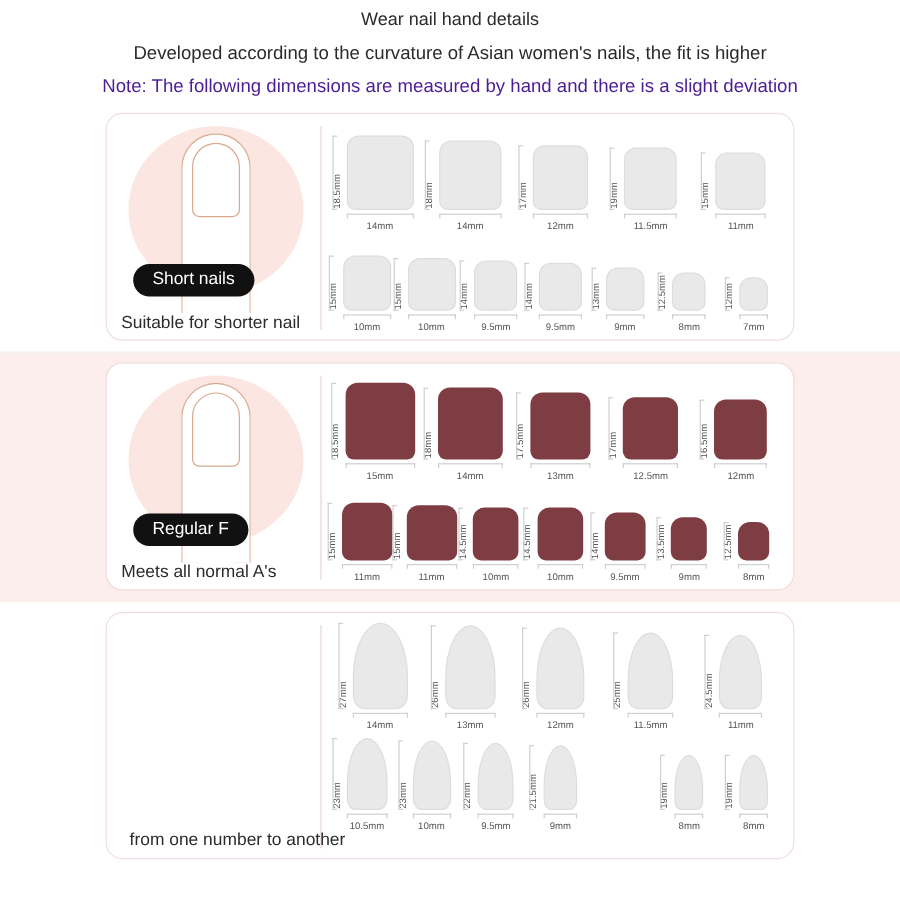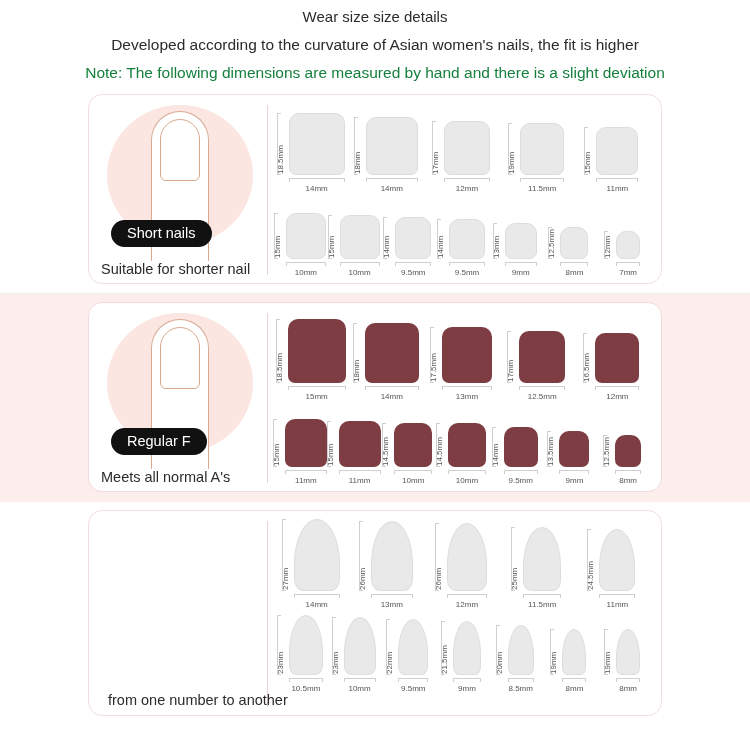--- a/index.html
+++ b/index.html
@@ -27,21 +27,21 @@
     line-height: 22px;
   }
   .header .line2 {
     font-size: 15.5px;
     color: #2b2b2b;
     line-height: 26px;
     margin-top: 4px;
   }
   .header .line3 {
     font-size: 15.5px;
-    color: #15803d;
+    color: #4c1d95;
     line-height: 26px;
     margin-top: 2px;
   }
 
   
   .section {
     position: relative;
     height: 208px;
     width: 750px;
     overflow: hidden;
@@ -224,21 +224,21 @@
     left: 0; width: 750px; height: 1px;
     background: #ececec;
   }
 </style>
 </head>
 <body>
 
 <div id="page">
 
   <div class="header">
-    <div class="line1">Wear size size details</div>
+    <div class="line1">Wear nail hand details</div>
     <div class="line2">Developed according to the curvature of Asian women's nails, the fit is higher</div>
     <div class="line3">Note: The following dimensions are measured by hand and there is a slight deviation</div>
   </div>
 
   <div class="section short">
     <div class="card">
       <div class="illus">
         <div class="blob"></div>
         <div class="finger"></div>
         <div class="nail-plate"></div>
@@ -509,27 +509,20 @@
               <div class="hlabel" style="left: 7.85714px; bottom: 19px;">22mm</div>
               <div class="hline" style="left: -0.142857px; bottom: 18px; height: 56px;"></div>
             </div>
             <div class="cell" style="left: 161.143px; width: 53.7143px; bottom: 0px; height: 82px; position: absolute;">
               <div class="nail almond grey" style="width: 28px; height: 54px; bottom: 18px;"></div>
               <div class="wbrk" style="width: 28px;"></div>
               <div class="wlabel">9mm</div>
               <div class="hlabel" style="left: 8.85714px; bottom: 19px;">21.5mm</div>
               <div class="hline" style="left: 0.857143px; bottom: 18px; height: 54px;"></div>
             </div>
-            <div class="cell" style="left: 214.857px; width: 53.7143px; bottom: 0px; height: 82px; position: absolute;">
-              <div class="nail almond grey" style="width: 26px; height: 50px; bottom: 18px;"></div>
-              <div class="wbrk" style="width: 26px;"></div>
-              <div class="wlabel">8.5mm</div>
-              <div class="hlabel" style="left: 9.85714px; bottom: 19px;">20mm</div>
-              <div class="hline" style="left: 1.85714px; bottom: 18px; height: 50px;"></div>
-            </div>
             <div class="cell" style="left: 268.571px; width: 53.7143px; bottom: 0px; height: 82px; position: absolute;">
               <div class="nail almond grey" style="width: 24px; height: 46px; bottom: 18px;"></div>
               <div class="wbrk" style="width: 24px;"></div>
               <div class="wlabel">8mm</div>
               <div class="hlabel" style="left: 10.8571px; bottom: 19px;">19mm</div>
               <div class="hline" style="left: 2.85714px; bottom: 18px; height: 46px;"></div>
             </div>
             <div class="cell" style="left: 322.286px; width: 53.7143px; bottom: 0px; height: 82px; position: absolute;">
               <div class="nail almond grey" style="width: 24px; height: 46px; bottom: 18px;"></div>
               <div class="wbrk" style="width: 24px;"></div>

